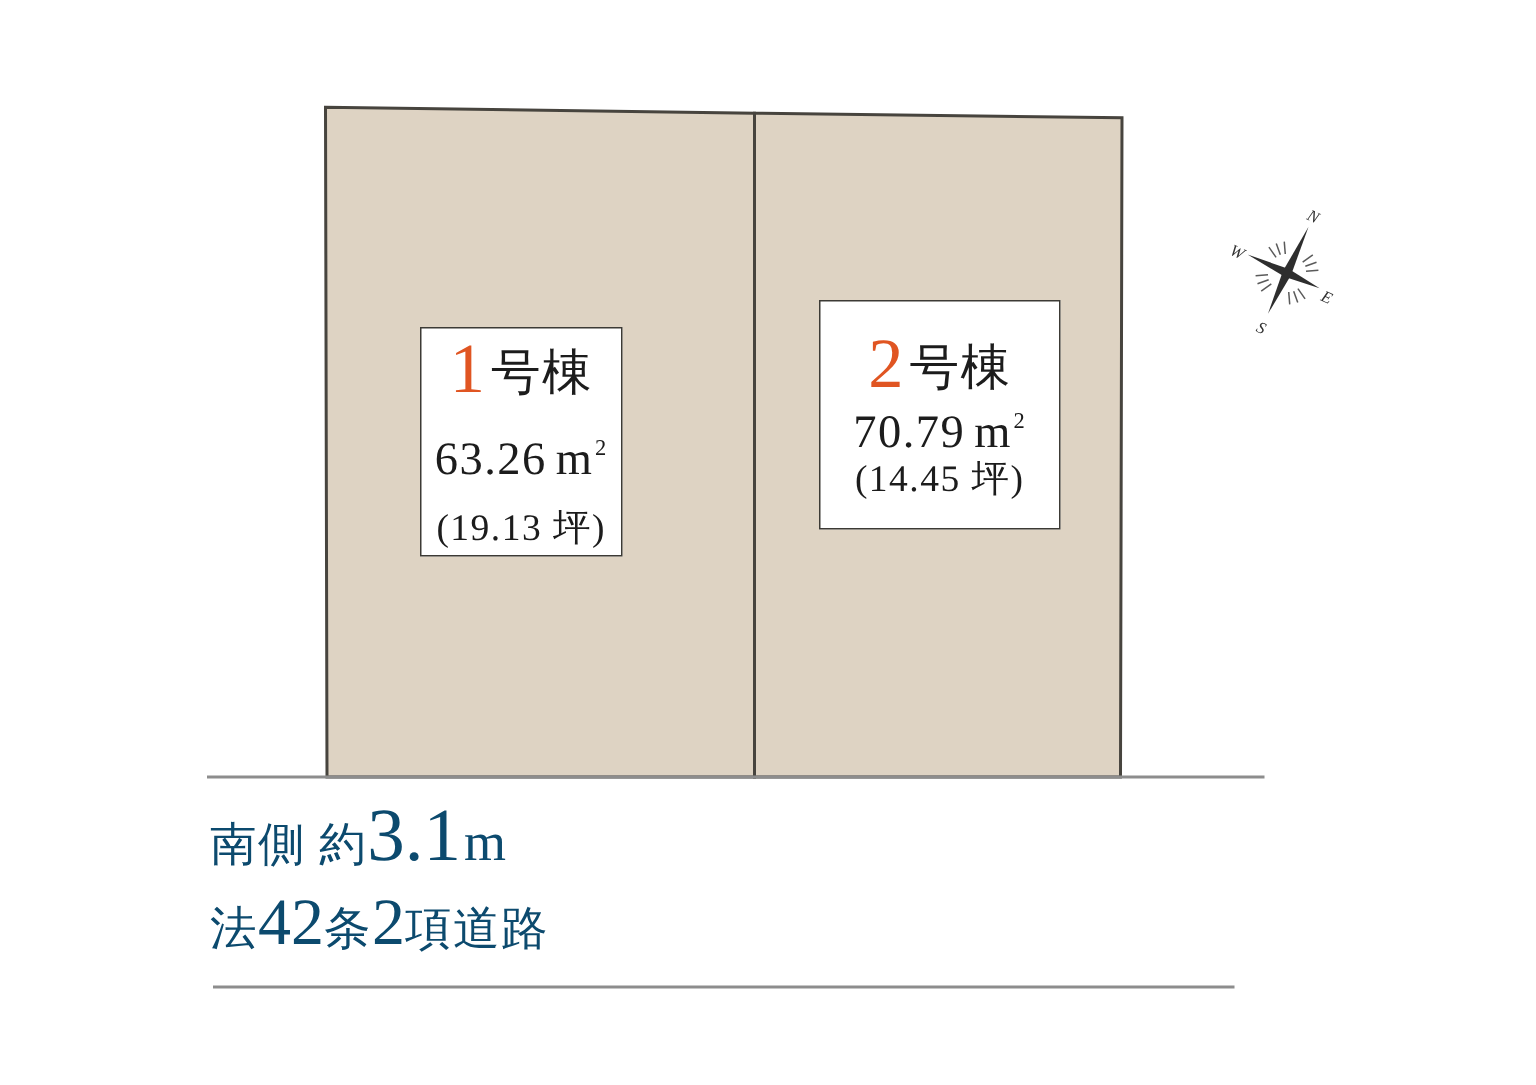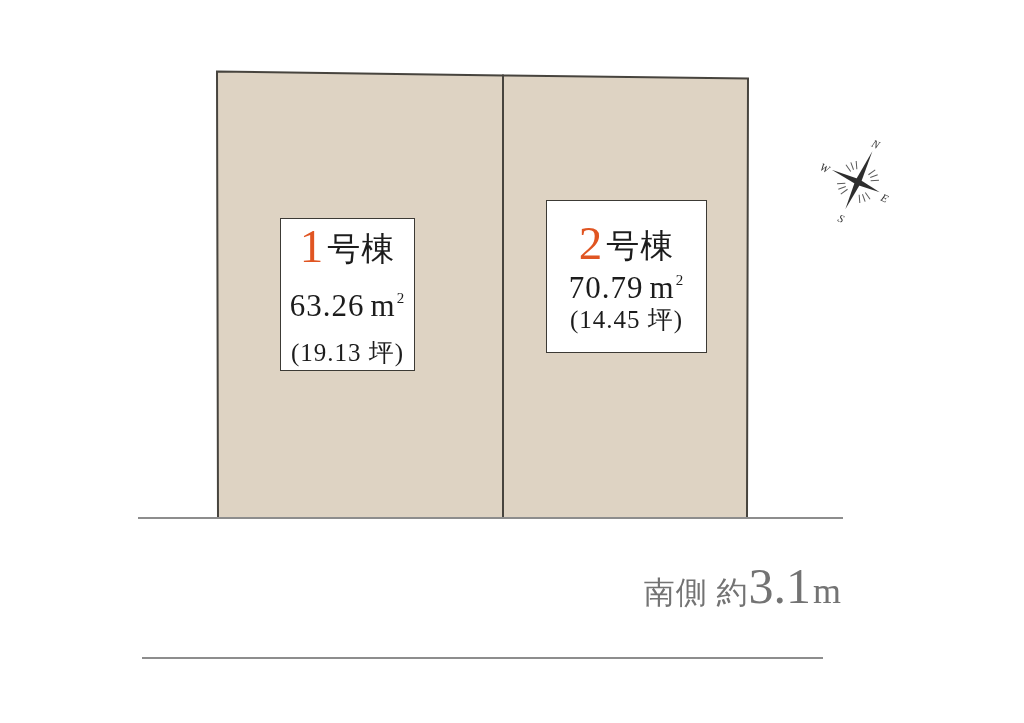--- a/index.html
+++ b/index.html
@@ -61,24 +61,24 @@
     margin-right: 3px;
     vertical-align: -2px;
   }
   .lot-line2 { font-size: 31px; letter-spacing: 1px; margin-top: 3px; text-align: center; }
   .unit-base { margin-left: 6px; }
   .unit-sup { font-size: 15px; vertical-align: 13px; margin-left: 1px; }
   .lot-line3 { font-size: 25px; letter-spacing: 1px; margin-top: 3px; }
   .road-text {
     position: absolute;
     left: 140px;
-    top: 557px;
+    top: 527px;
     width: 702px;
-    text-align: right;
-    color: #737373;
+    text-align: left;
+    color: #0c4a6e;
   }
   .road-south-row { font-size: 31px; letter-spacing: 1px; }
   .road-width-num { font-size: 50px; letter-spacing: 0; }
   .road-width-unit { font-size: 36px; margin-left: 2px; }
   .road-law-row { font-size: 31px; letter-spacing: 1px; margin-top: 4px; }
   .law-num { font-size: 44px; letter-spacing: 0; }
 </style>
 </head>
 <body>
 
@@ -136,15 +136,18 @@
     <div class="lot-line2">
       <span>70.79</span><span class="unit-base">m</span><span class="unit-sup">2</span>
     </div>
     <div class="lot-line3">(14.45 坪)</div>
   </div>
 
   <div class="road-text">
     <div class="road-south-row">
       <span>南側 約</span><span class="road-width-num">3.1</span><span class="road-width-unit">m</span>
     </div>
+    <div class="road-law-row">
+      <span>法</span><span class="law-num">42</span><span>条</span><span class="law-num">2</span><span>項道路</span>
+    </div>
   </div>
 
 </div>
 
 </body></html>

